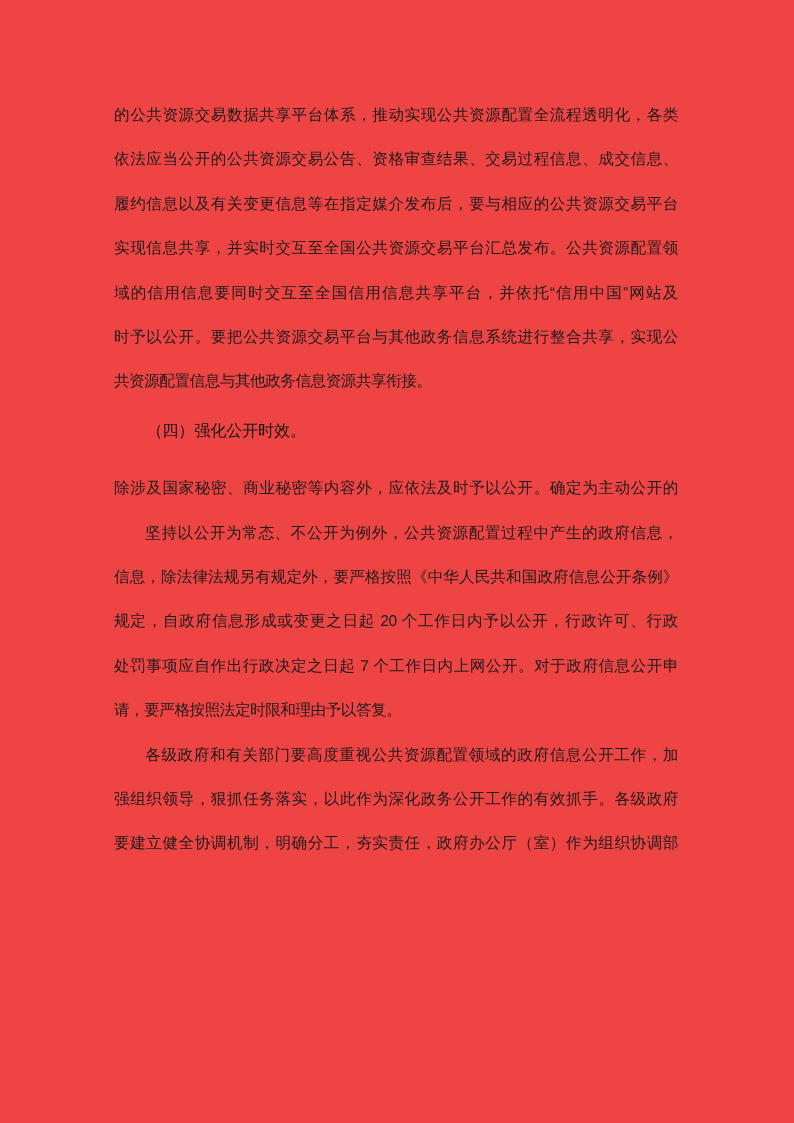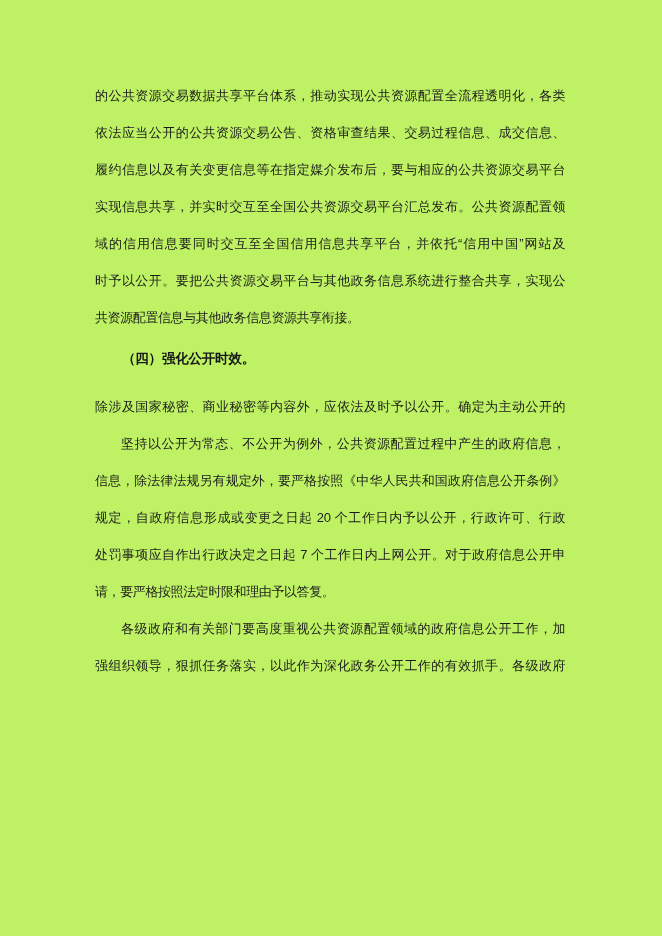--- a/index.html
+++ b/index.html
@@ -6,21 +6,21 @@
     margin: 0;
     padding: 0;
     background: #ffffff;
   }
   .page {
     position: relative;
     width: 662px;
     height: 936px;
     box-sizing: border-box;
     padding: 77px 97px 0 95px;
-    background: #bef264;
+    background: #ef4444;
     overflow: hidden;
     font-family: "Liberation Sans", "DejaVu Sans", sans-serif;
     color: #1c1c1c;
   }
   .para {
     margin: 0;
     padding: 0;
   }
   .jline {
     line-height: 37px;
@@ -34,21 +34,21 @@
   .jline.end {
     text-align-last: left;
   }
   .jline.indent {
     text-indent: 2em;
   }
   .heading {
     line-height: 37px;
     font-size: 13.5px;
     letter-spacing: -0.2px;
-    font-weight: bold;
+    font-weight: normal;
     text-indent: 2em;
     margin: 4px 0 11px 0;
     color: #161616;
   }
   .heading.one {
     margin: 25px 0 4px 0;
   }
 </style>
 </head>
 <body>
@@ -74,15 +74,16 @@
     <div class="jline">规定，自政府信息形成或变更之日起 20 个工作日内予以公开，行政许可、行政</div>
     <div class="jline">处罚事项应自作出行政决定之日起 7 个工作日内上网公开。对于政府信息公开申</div>
     <div class="jline end">请，要严格按照法定时限和理由予以答复。</div>
   </div>
 
 
 
   <div class="para">
     <div class="jline indent">各级政府和有关部门要高度重视公共资源配置领域的政府信息公开工作，加</div>
     <div class="jline">强组织领导，狠抓任务落实，以此作为深化政务公开工作的有效抓手。各级政府</div>
+    <div class="jline">要建立健全协调机制，明确分工，夯实责任，政府办公厅（室）作为组织协调部</div>
   </div>
 
 </div>
 
 </body></html>

